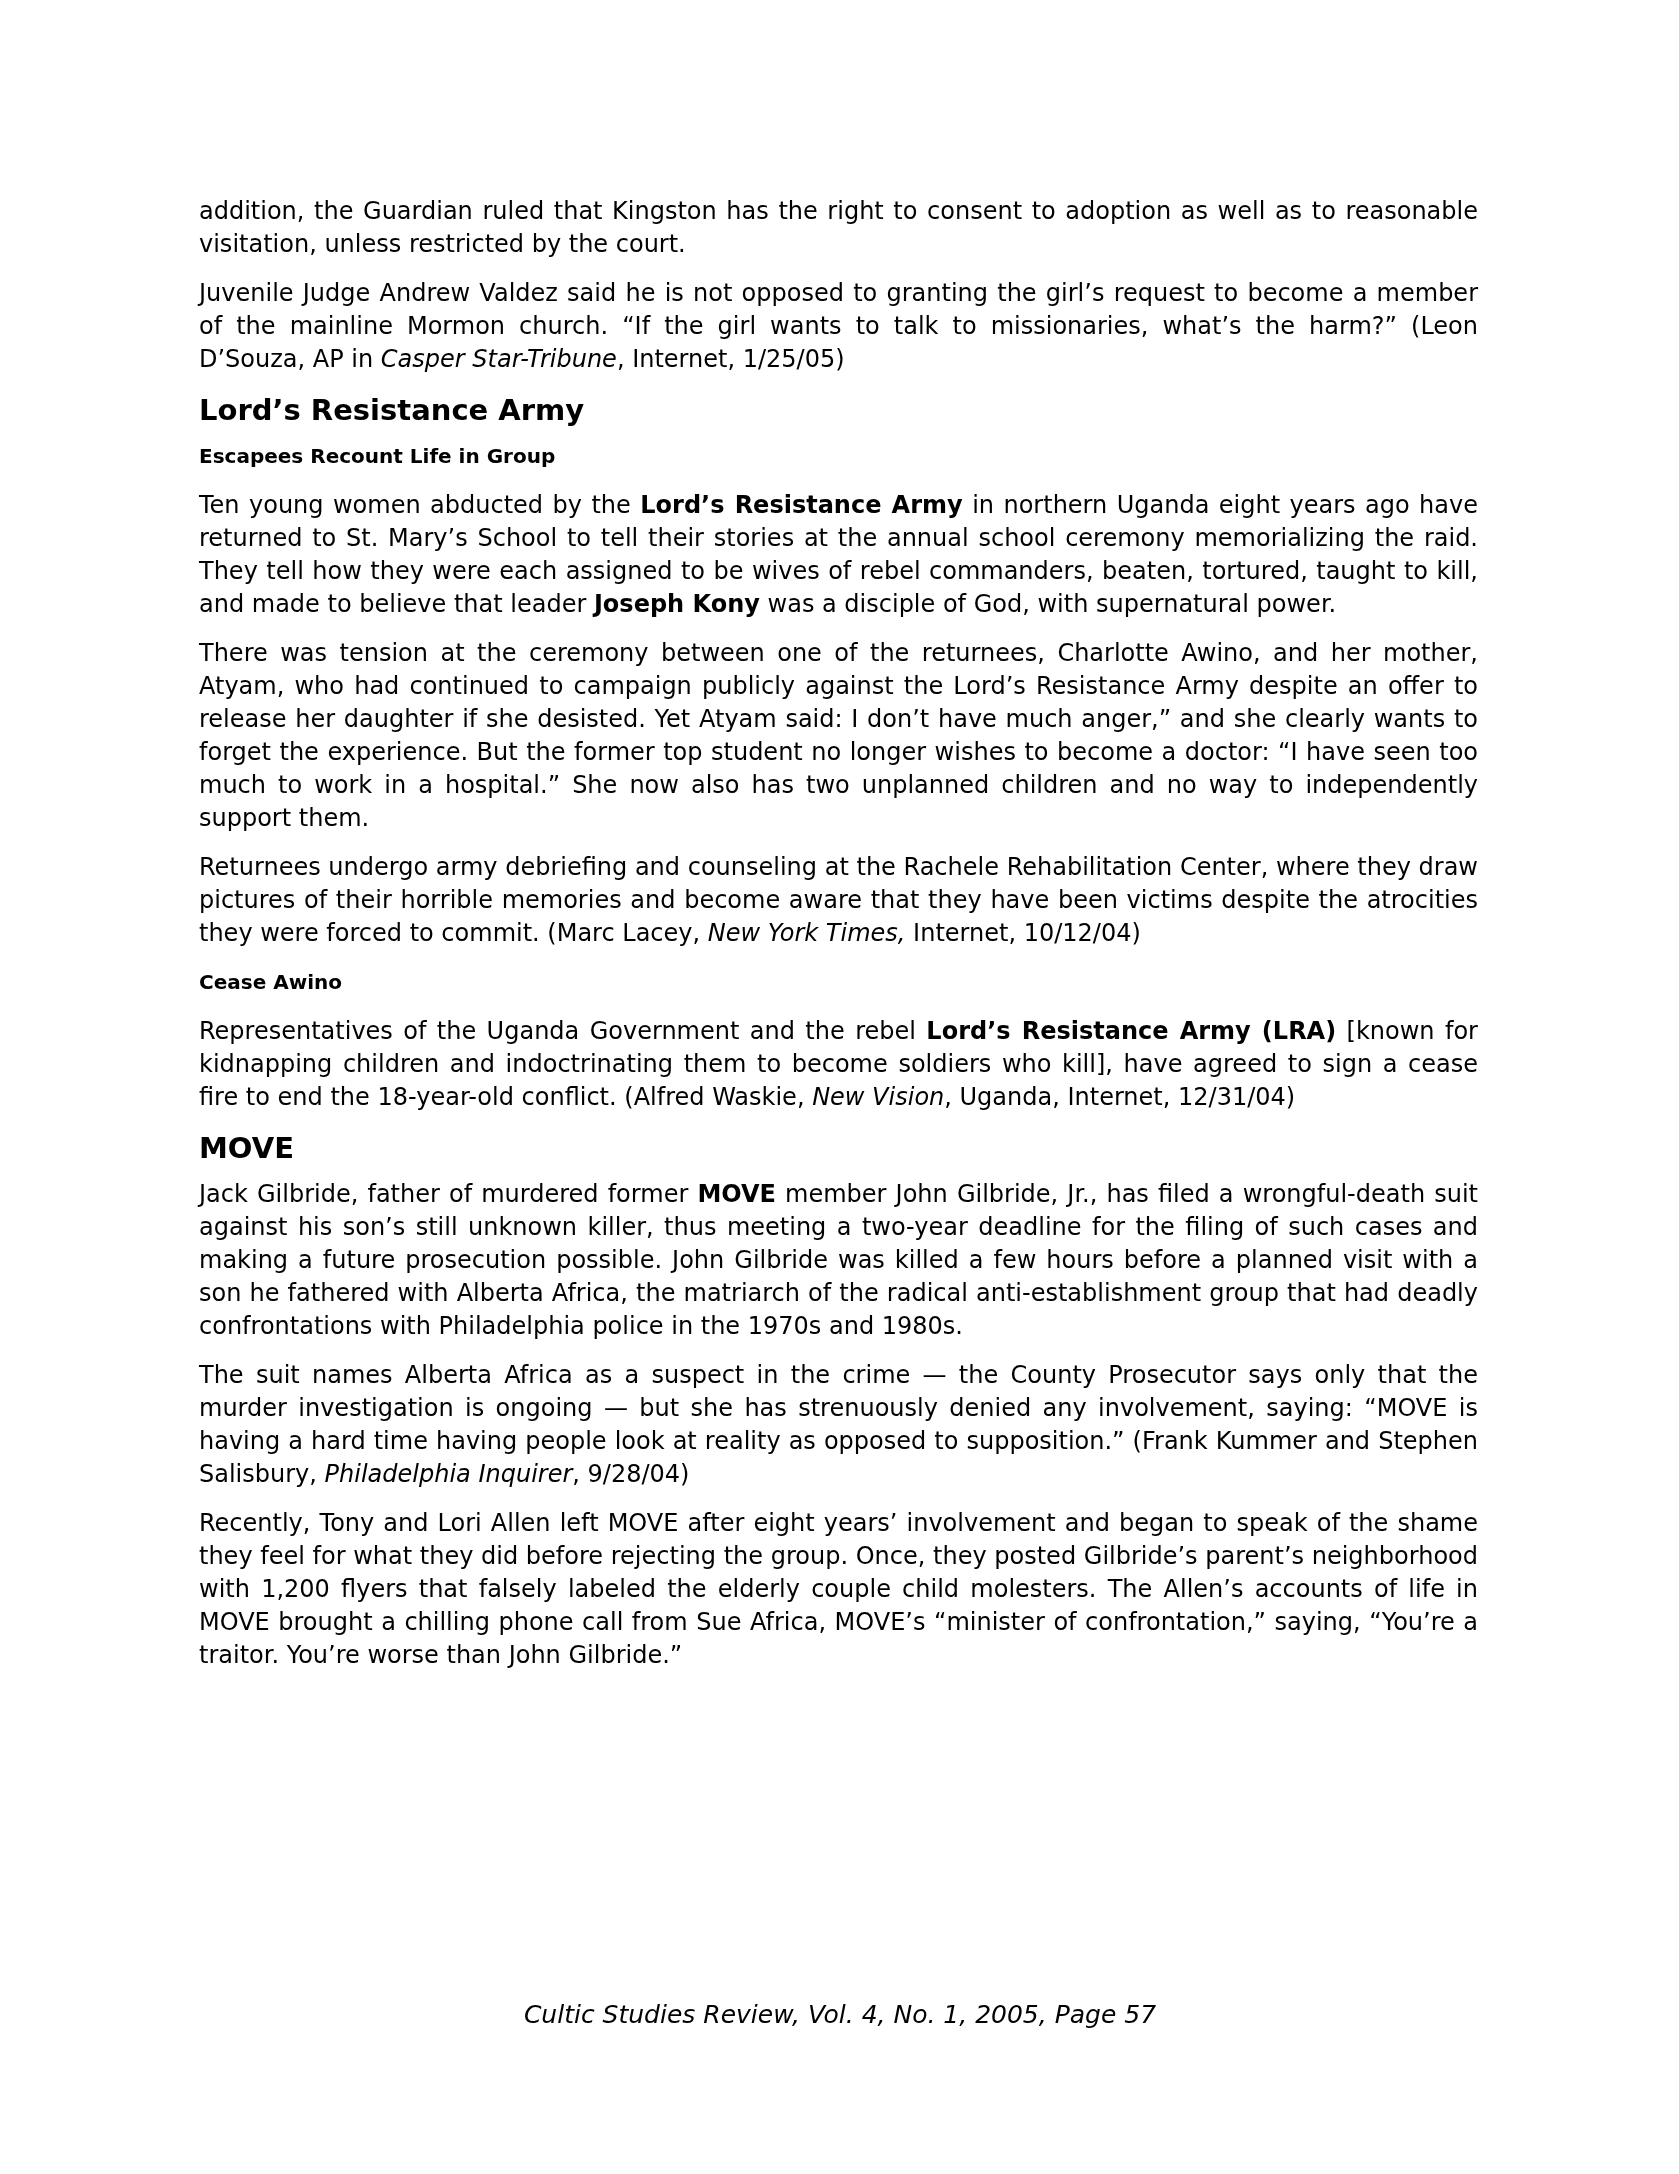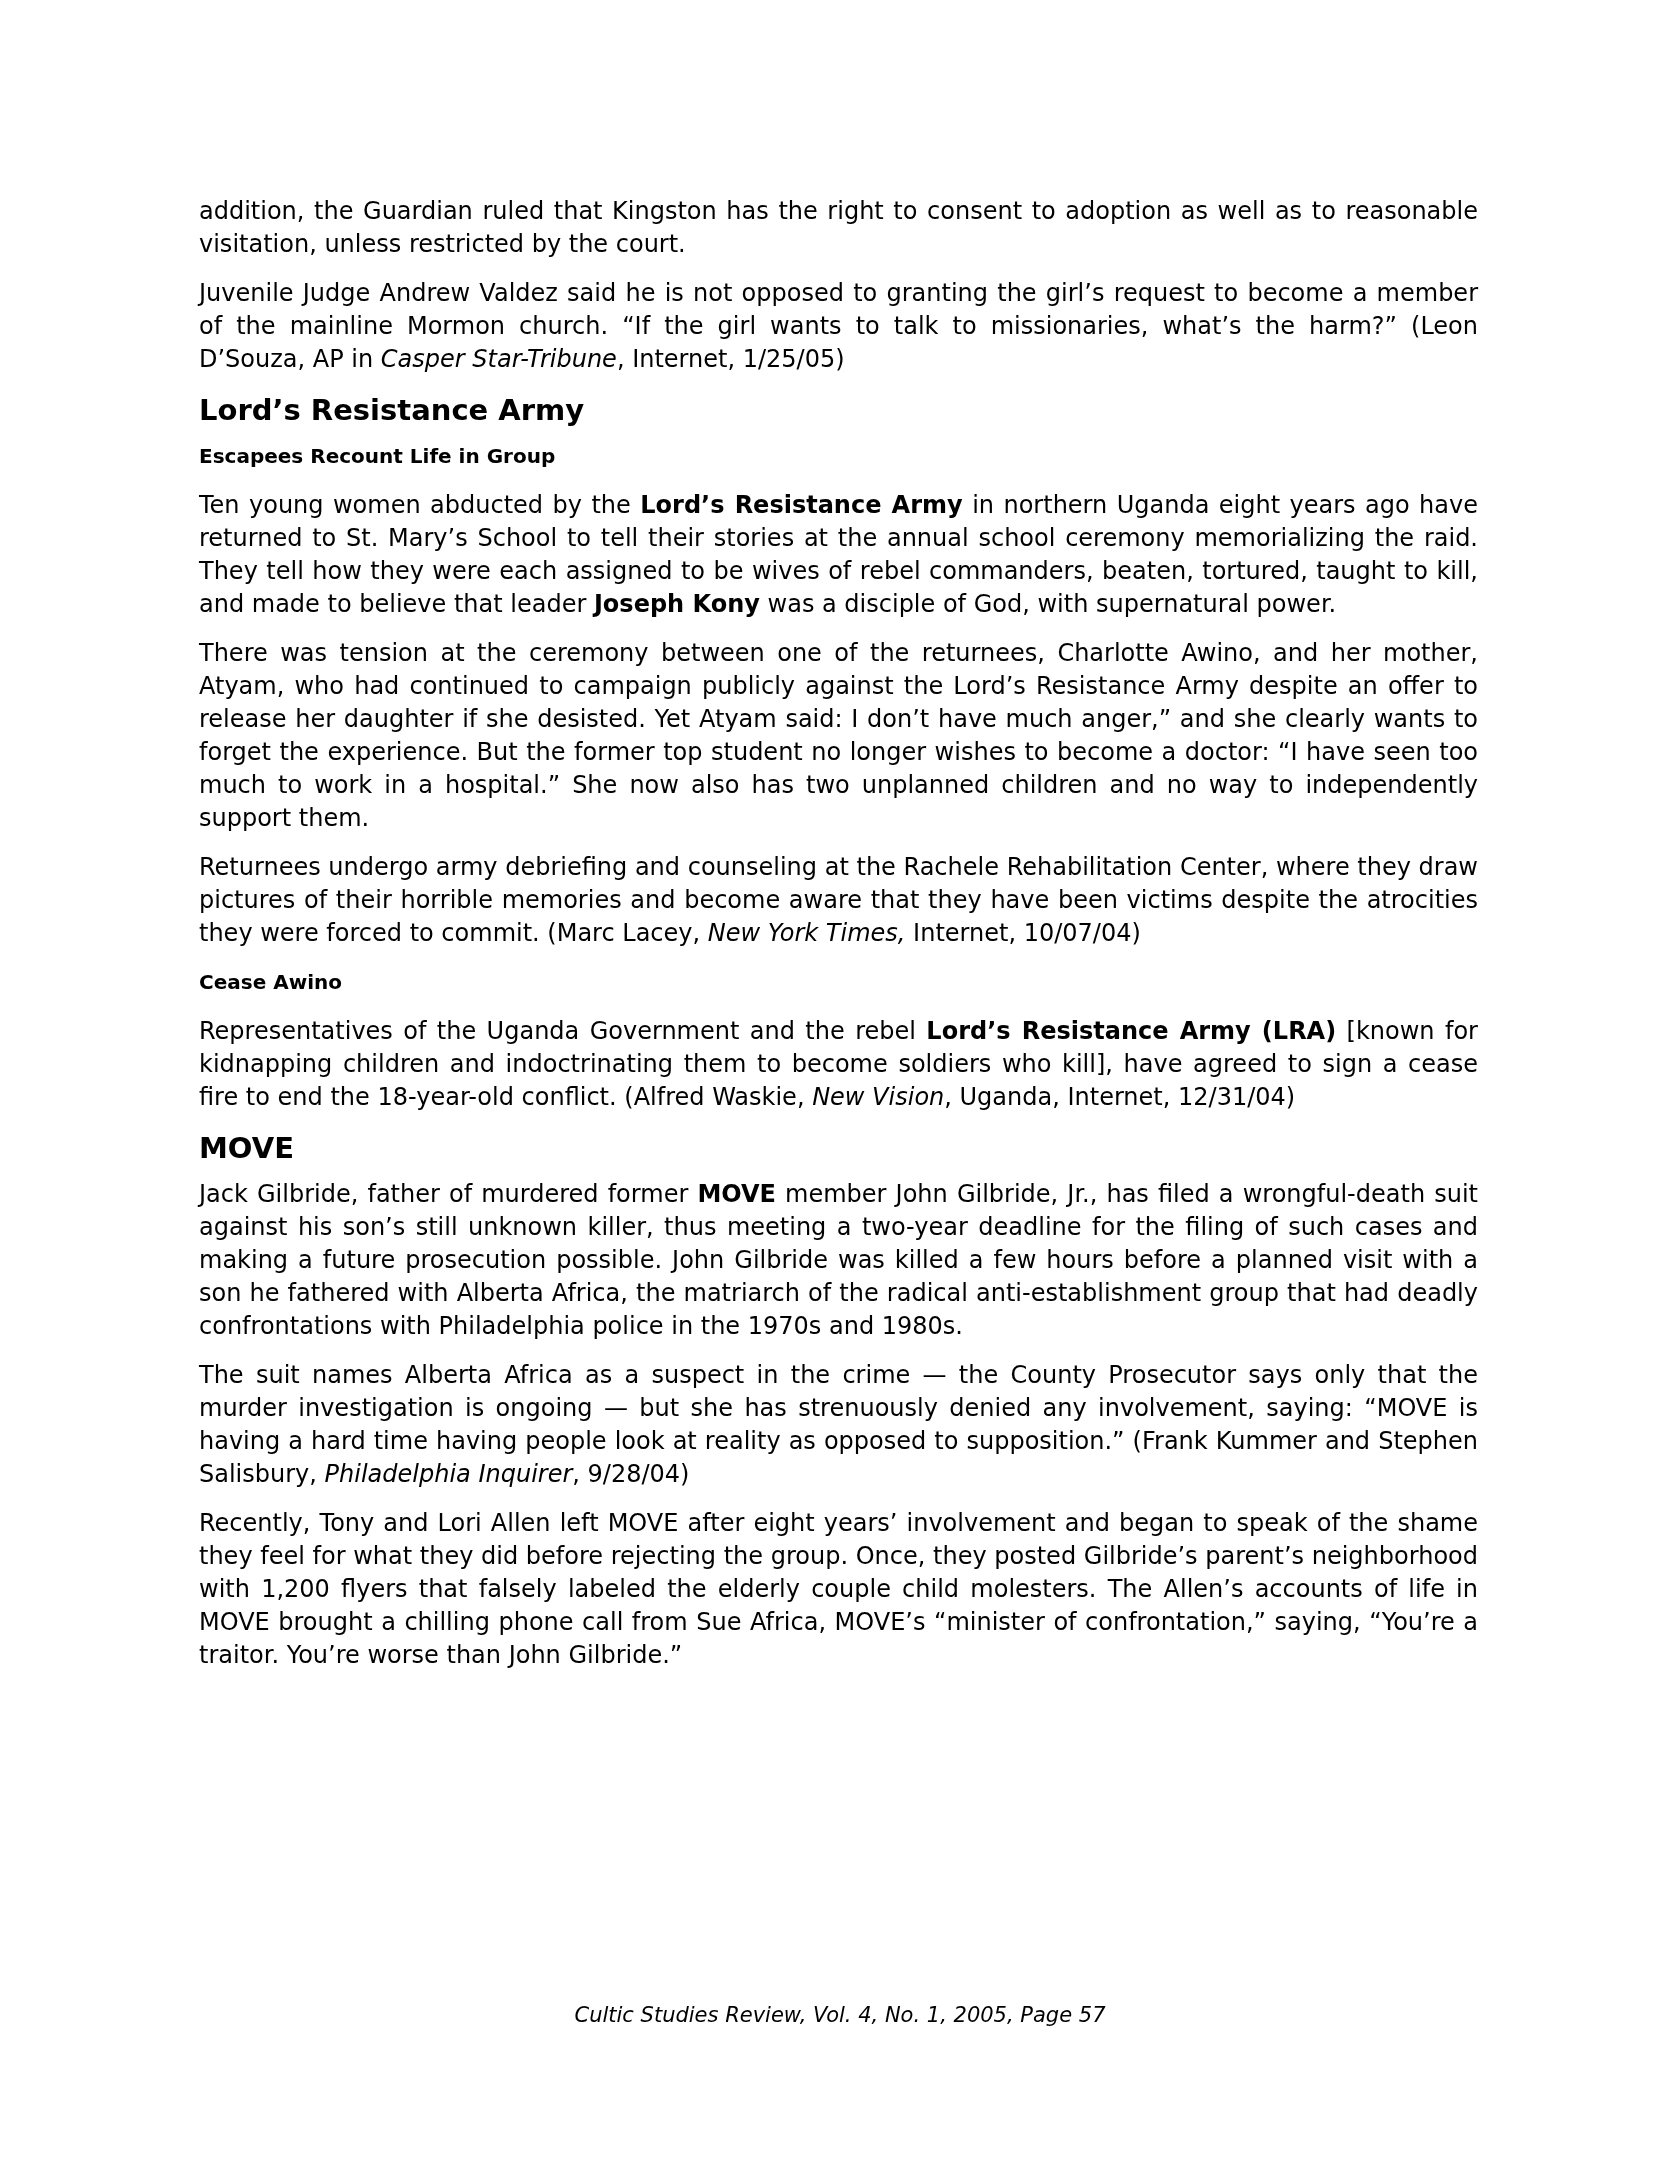--- a/index.html
+++ b/index.html
@@ -11,34 +11,34 @@
       position: absolute; left: 199px; top: 195px; width: 1282px;
       font-size: 24px; line-height: 33px;
     }
     p { margin: 0 3px 16px 0; text-align: justify; }
     h2 { font-size: 29px; line-height: 36px; font-weight: bold; margin: 1.9px 0 12.2px 0; }
     h3 { font-size: 20px; line-height: 33px; font-weight: bold; margin: 0 0 16px 0; }
     b { font-weight: bold; }
     i { font-style: italic; }
     #footer {
       position: absolute; top: 2002px; left: 0; width: 1680px; text-align: center;
-      font-style: italic; font-size: 21px; line-height: 26px;
+      font-style: italic; font-size: 25px; line-height: 26px;
     }
   </style>
 </head>
 <body>
 
 <div id="page">
     <p><span>addition, the Guardian ruled that Kingston has the right to consent to adoption as well as to reasonable visitation, unless restricted by the court.</span></p>
     <p><span>Juvenile Judge Andrew Valdez said he is not opposed to granting the girl’s request to become a member of the mainline Mormon church. “If the girl wants to talk to missionaries, what’s the harm?”  (Leon D’Souza, AP in </span><i>Casper Star-Tribune</i><span>, Internet, 1/25/05)</span></p>
     <h2><span>Lord’s Resistance Army</span></h2>
     <h3><span>Escapees Recount Life in Group</span></h3>
     <p><span>Ten young women abducted by the </span><b>Lord’s Resistance Army</b><span> in northern Uganda eight years ago have returned to St. Mary’s School to tell their stories at the annual school ceremony memorializing the raid.  They tell how they were each assigned to be wives of rebel commanders, beaten, tortured, taught to kill, and made to believe that leader </span><b>Joseph Kony</b><span> was a disciple of God, with supernatural power.</span></p>
     <p><span>There was tension at the ceremony between one of the returnees, Charlotte Awino, and her mother, Atyam, who had continued to campaign publicly against the Lord’s Resistance Army despite an offer to release her daughter if she desisted. Yet Atyam said: I don’t have much anger,” and she clearly wants to forget the experience. But the former top student no longer wishes to become a doctor: “I have seen too much to work in a hospital.” She now also has two unplanned children and no way to independently support them.</span></p>
-    <p><span>Returnees undergo army debriefing and counseling at the Rachele Rehabilitation Center, where they draw pictures of their horrible memories and become aware that they have been victims despite the atrocities they were forced to commit. (Marc Lacey, </span><i>New York Times,</i><span> Internet, 10/07/04)</span></p>
+    <p><span>Returnees undergo army debriefing and counseling at the Rachele Rehabilitation Center, where they draw pictures of their horrible memories and become aware that they have been victims despite the atrocities they were forced to commit. (Marc Lacey, </span><i>New York Times,</i><span> Internet, 10/12/04)</span></p>
     <h3><span>Cease Awino</span></h3>
     <p><span>Representatives of the Uganda Government and the rebel </span><b>Lord’s Resistance Army (LRA)</b><span> [known for kidnapping children and indoctrinating them to become soldiers who kill], have agreed to sign a cease fire to end the 18-year-old conflict. (Alfred Waskie, </span><i>New Vision</i><span>, Uganda, Internet, 12/31/04)</span></p>
     <h2><span>MOVE</span></h2>
     <p><span>Jack Gilbride, father of murdered former </span><b>MOVE</b><span> member John Gilbride, Jr., has filed a wrongful-death suit against his son’s still unknown killer, thus meeting a two-year deadline for the filing of such cases and making a future prosecution possible. John Gilbride was killed a few hours before a planned visit with a son he fathered with Alberta Africa, the matriarch of the radical anti-establishment group that had deadly confrontations with Philadelphia police in the 1970s and 1980s.</span></p>
     <p><span>The suit names Alberta Africa as a suspect in the crime — the County Prosecutor says only that the murder investigation is ongoing — but she has strenuously denied any involvement, saying: “MOVE is having a hard time having people look at reality as opposed to supposition.” (Frank Kummer and Stephen Salisbury, </span><i>Philadelphia Inquirer</i><span>, 9/28/04)</span></p>
     <p><span>Recently, Tony and Lori Allen left MOVE after eight years’ involvement and began to speak of the shame they feel for what they did before rejecting the group. Once, they posted Gilbride’s parent’s neighborhood with 1,200 flyers that falsely labeled the elderly couple child molesters. The Allen’s accounts of life in MOVE brought a chilling phone call from Sue Africa, MOVE’s “minister of confrontation,” saying, “You’re a traitor. You’re worse than John Gilbride.”</span></p>
   </div>
 
 <div id="footer">Cultic Studies Review, Vol. 4, No. 1, 2005, Page 57</div>
 

